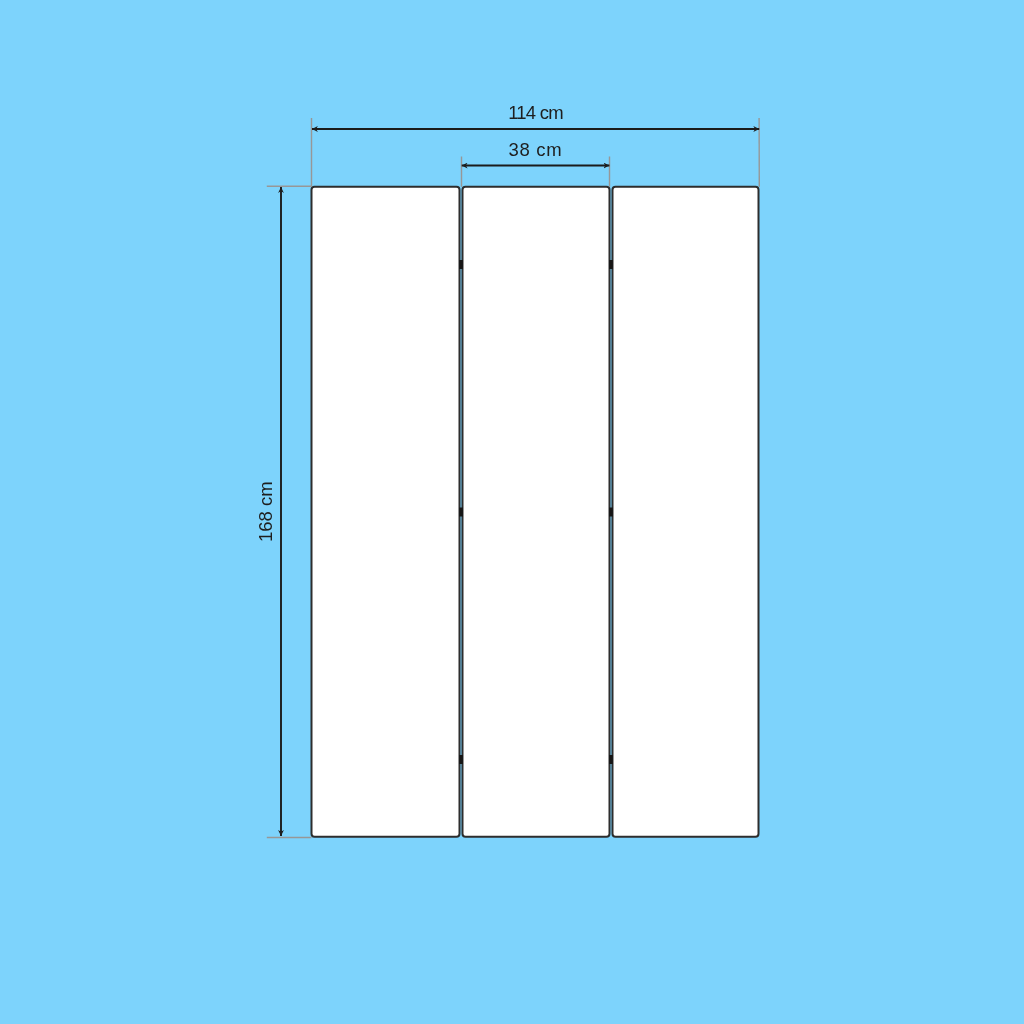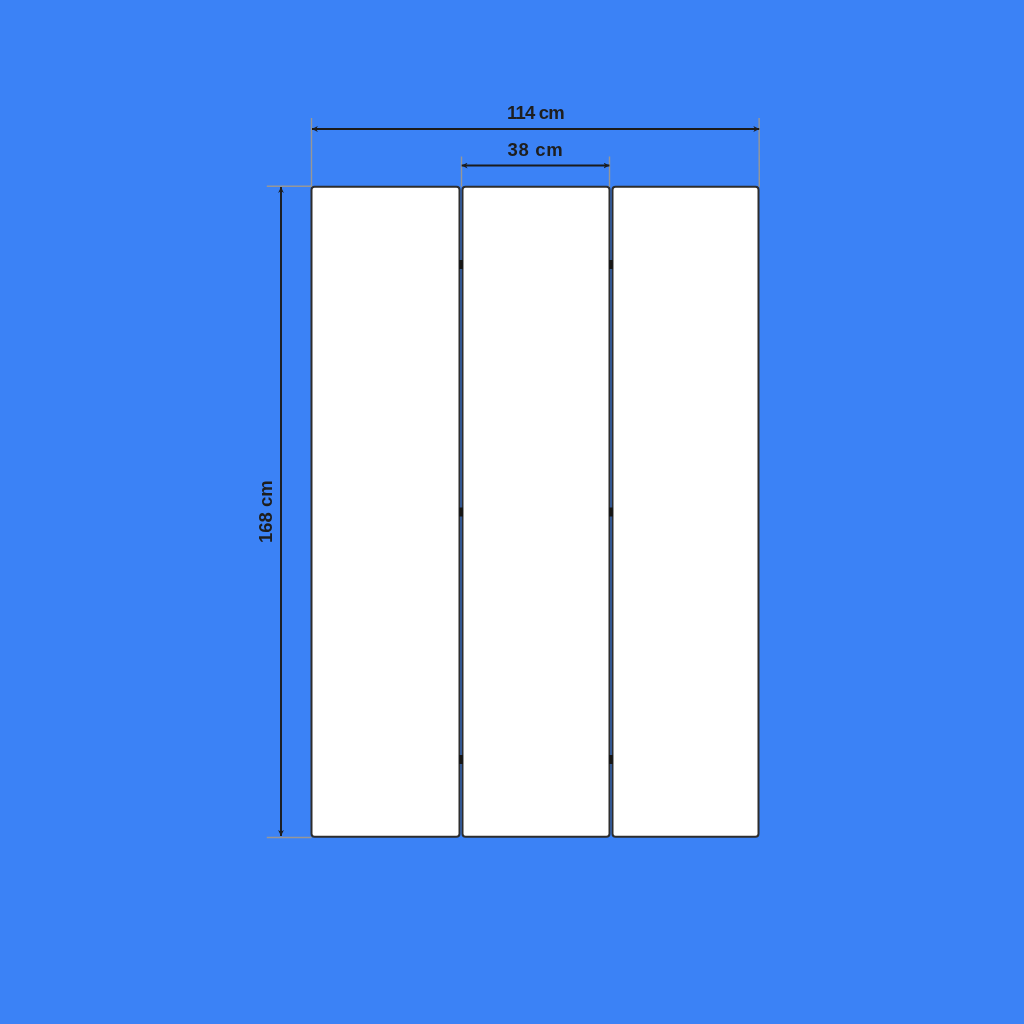--- a/index.html
+++ b/index.html
@@ -1,16 +1,16 @@
 <!DOCTYPE html>
 <html><head>
 <meta charset="utf-8">
 <style>
   html,body{margin:0;padding:0;background:#ffffff;}
-  .stage{width:1024px;height:1024px;position:relative;background:#3b82f6;overflow:hidden;font-weight:bold;}
+  .stage{width:1024px;height:1024px;position:relative;background:#7dd3fc;overflow:hidden;}
   svg{position:absolute;top:0;left:0;}
   text{font-family:"Liberation Sans", sans-serif;fill:#1e1e1e;}
 </style>
 </head>
 <body>
 
 <div class="stage">
 <svg width="1024" height="1024" viewBox="0 0 1024 1024">
   <defs>
     <marker id="aL" markerWidth="10" markerHeight="8" refX="0.3" refY="2.9" orient="auto" markerUnits="userSpaceOnUse">

